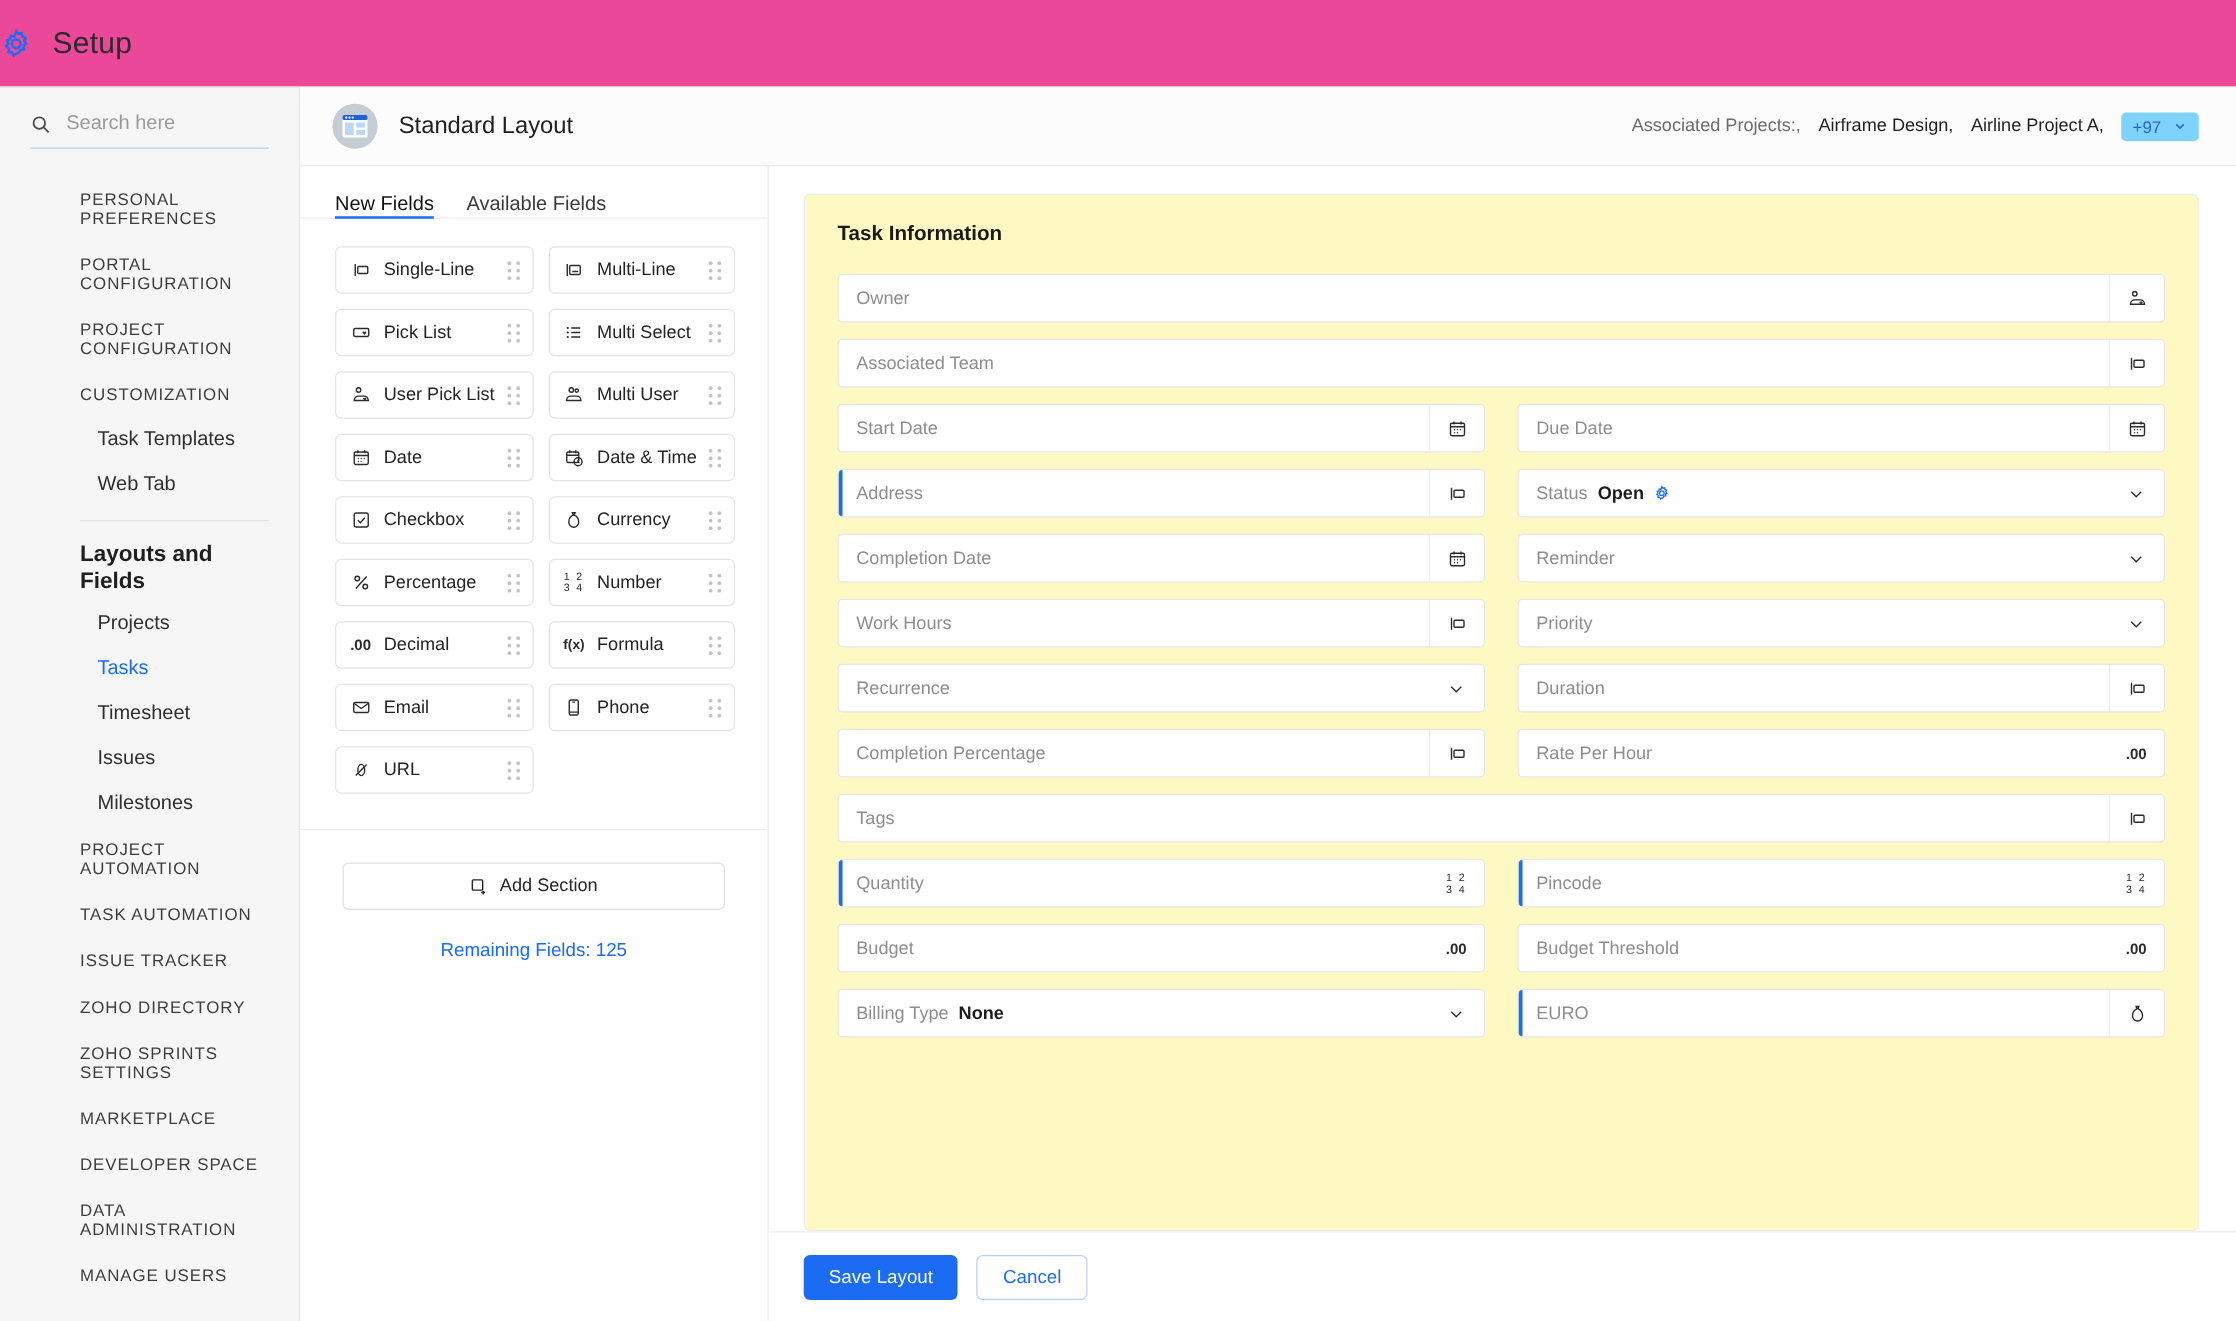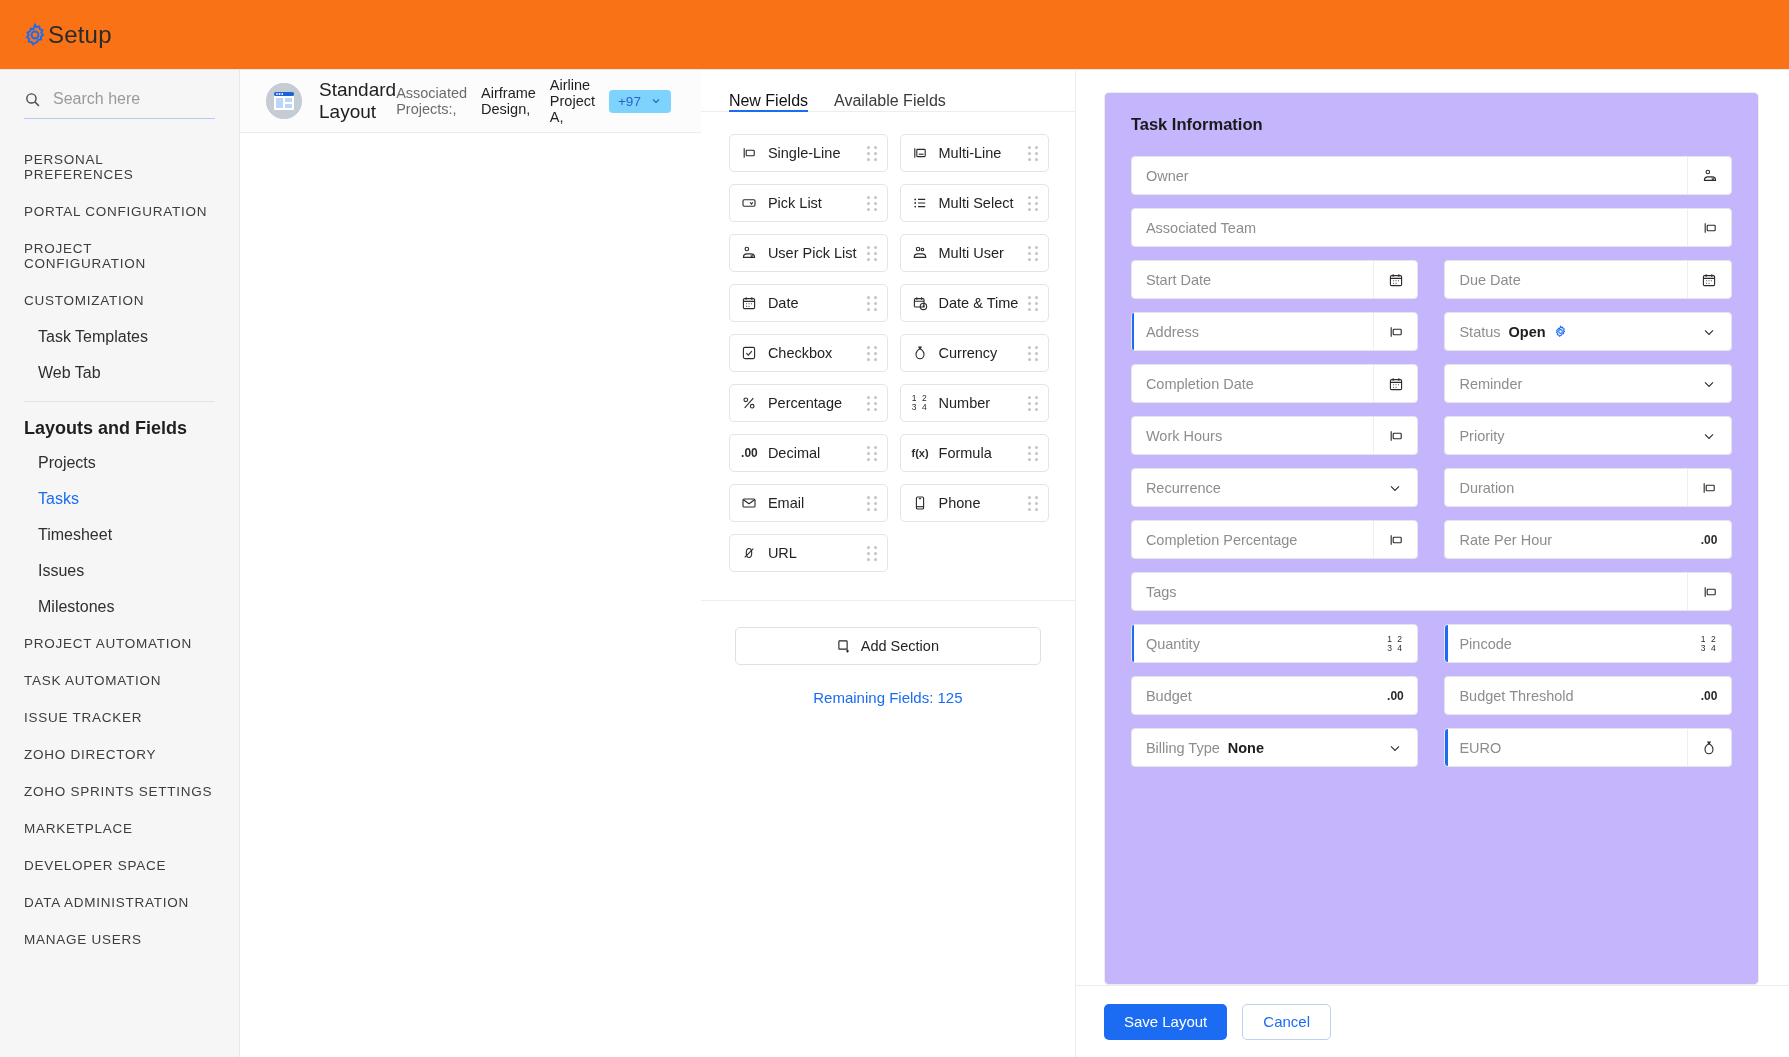--- a/index.html
+++ b/index.html
@@ -7,23 +7,22 @@
     width: 1789px; height: 1057px;
     font-family: "Liberation Sans", sans-serif;
     background: #ffffff; color: #1a1a1a;
     overflow: hidden;
   }
   .app { display: flex; flex-direction: column; width: 1789px; height: 1057px; }
 
   
   .topbar {
     height: 70px; flex: 0 0 70px;
-    display: flex; align-items: center; 
-    padding-left: 22px;
-    background: #f97316;
+    display: flex; align-items: center; gap: 16px;
+    background: #ec4899;
     border-bottom: 1px solid #e8e8e8;
   }
   .gear-lg { width: 26px; height: 26px; flex: 0 0 26px; }
   .app-title { font-size: 24px; color: #2b2b2b; letter-spacing: .2px; }
 
   .body-row { display: flex; flex: 1 1 auto; min-height: 0; }
 
   
   .sidebar {
     width: 240px; flex: 0 0 240px;
@@ -37,38 +36,38 @@
     display: flex; align-items: center; gap: 12px;
     border-bottom: 1.5px solid #b9c9f5;
     padding-bottom: 10px;
   }
   .search-input {
     border: none; outline: none; background: transparent;
     font-size: 16px; color: #555; width: 100%;
     font-family: "Liberation Sans", sans-serif;
   }
   .search-input::placeholder { color: #9a9a9a; }
-  .nav { margin-top: 22px; }
+  .nav { margin-top: 22px; margin-left: 40px; }
   .nav-cap {
     font-size: 13.5px; letter-spacing: .75px; color: #3d3d3d;
     padding: 11px 24px; cursor: pointer;
   }
   .nav-sub {
     font-size: 16px; color: #2f2f2f;
     padding: 9px 24px 9px 38px; cursor: pointer;
   }
   .nav-sub.active { color: #1b6cf2; }
   .nav-group-title {
     font-size: 18px; font-weight: bold; color: #1f1f1f;
     padding: 12px 24px 6px 24px;
   }
   .nav-divider { height: 1px; background: #e3e3e3; margin: 10px 24px 4px 24px; }
 
   
-  .main { flex: 1 1 auto; display: flex; flex-direction: row; min-width: 0; background:#fff; }
+  .main { flex: 1 1 auto; display: flex; flex-direction: column; min-width: 0; background:#fff; }
   .main-head {
     height: 63px; flex: 0 0 63px;
     display: flex; align-items: center; justify-content: space-between;
     padding: 0 30px 0 26px;
     background: #fcfcfc;
     border-bottom: 1px solid #ececec;
   }
   .layout-id { display: flex; align-items: center; gap: 17px; }
   .layout-avatar {
     width: 36px; height: 36px; border-radius: 50%;
@@ -130,21 +129,21 @@
   .remaining {
     text-align: center; color: #1b6cf2; font-size: 15px;
     margin-top: 24px; cursor: pointer;
   }
 
   
   .form-panel { flex: 1 1 auto; display: flex; flex-direction: column; min-width: 0; padding: 0; }
   .form-card {
     margin: 22px 30px 0 28px;
     border: 1px solid #ececec; border-radius: 5px;
-    background: #c4b5fd; flex: 1 1 auto; min-height: 0;
+    background: #fef9c3; flex: 1 1 auto; min-height: 0;
     padding: 22px 26px 18px 26px; overflow: hidden;
   }
   .form-title { font-size: 16.5px; color: #1a1a1a; font-weight: bold; margin-bottom: 22px; }
   .frow { display: flex; gap: 26px; margin-bottom: 13px; }
   .fld {
     height: 39px; border: 1px solid #e6e6e6; border-radius: 4px;
     display: flex; align-items: center; background: #fff;
     position: relative; min-width: 0; cursor: text;
   }
   .fld.full { flex: 1 1 100%; }

